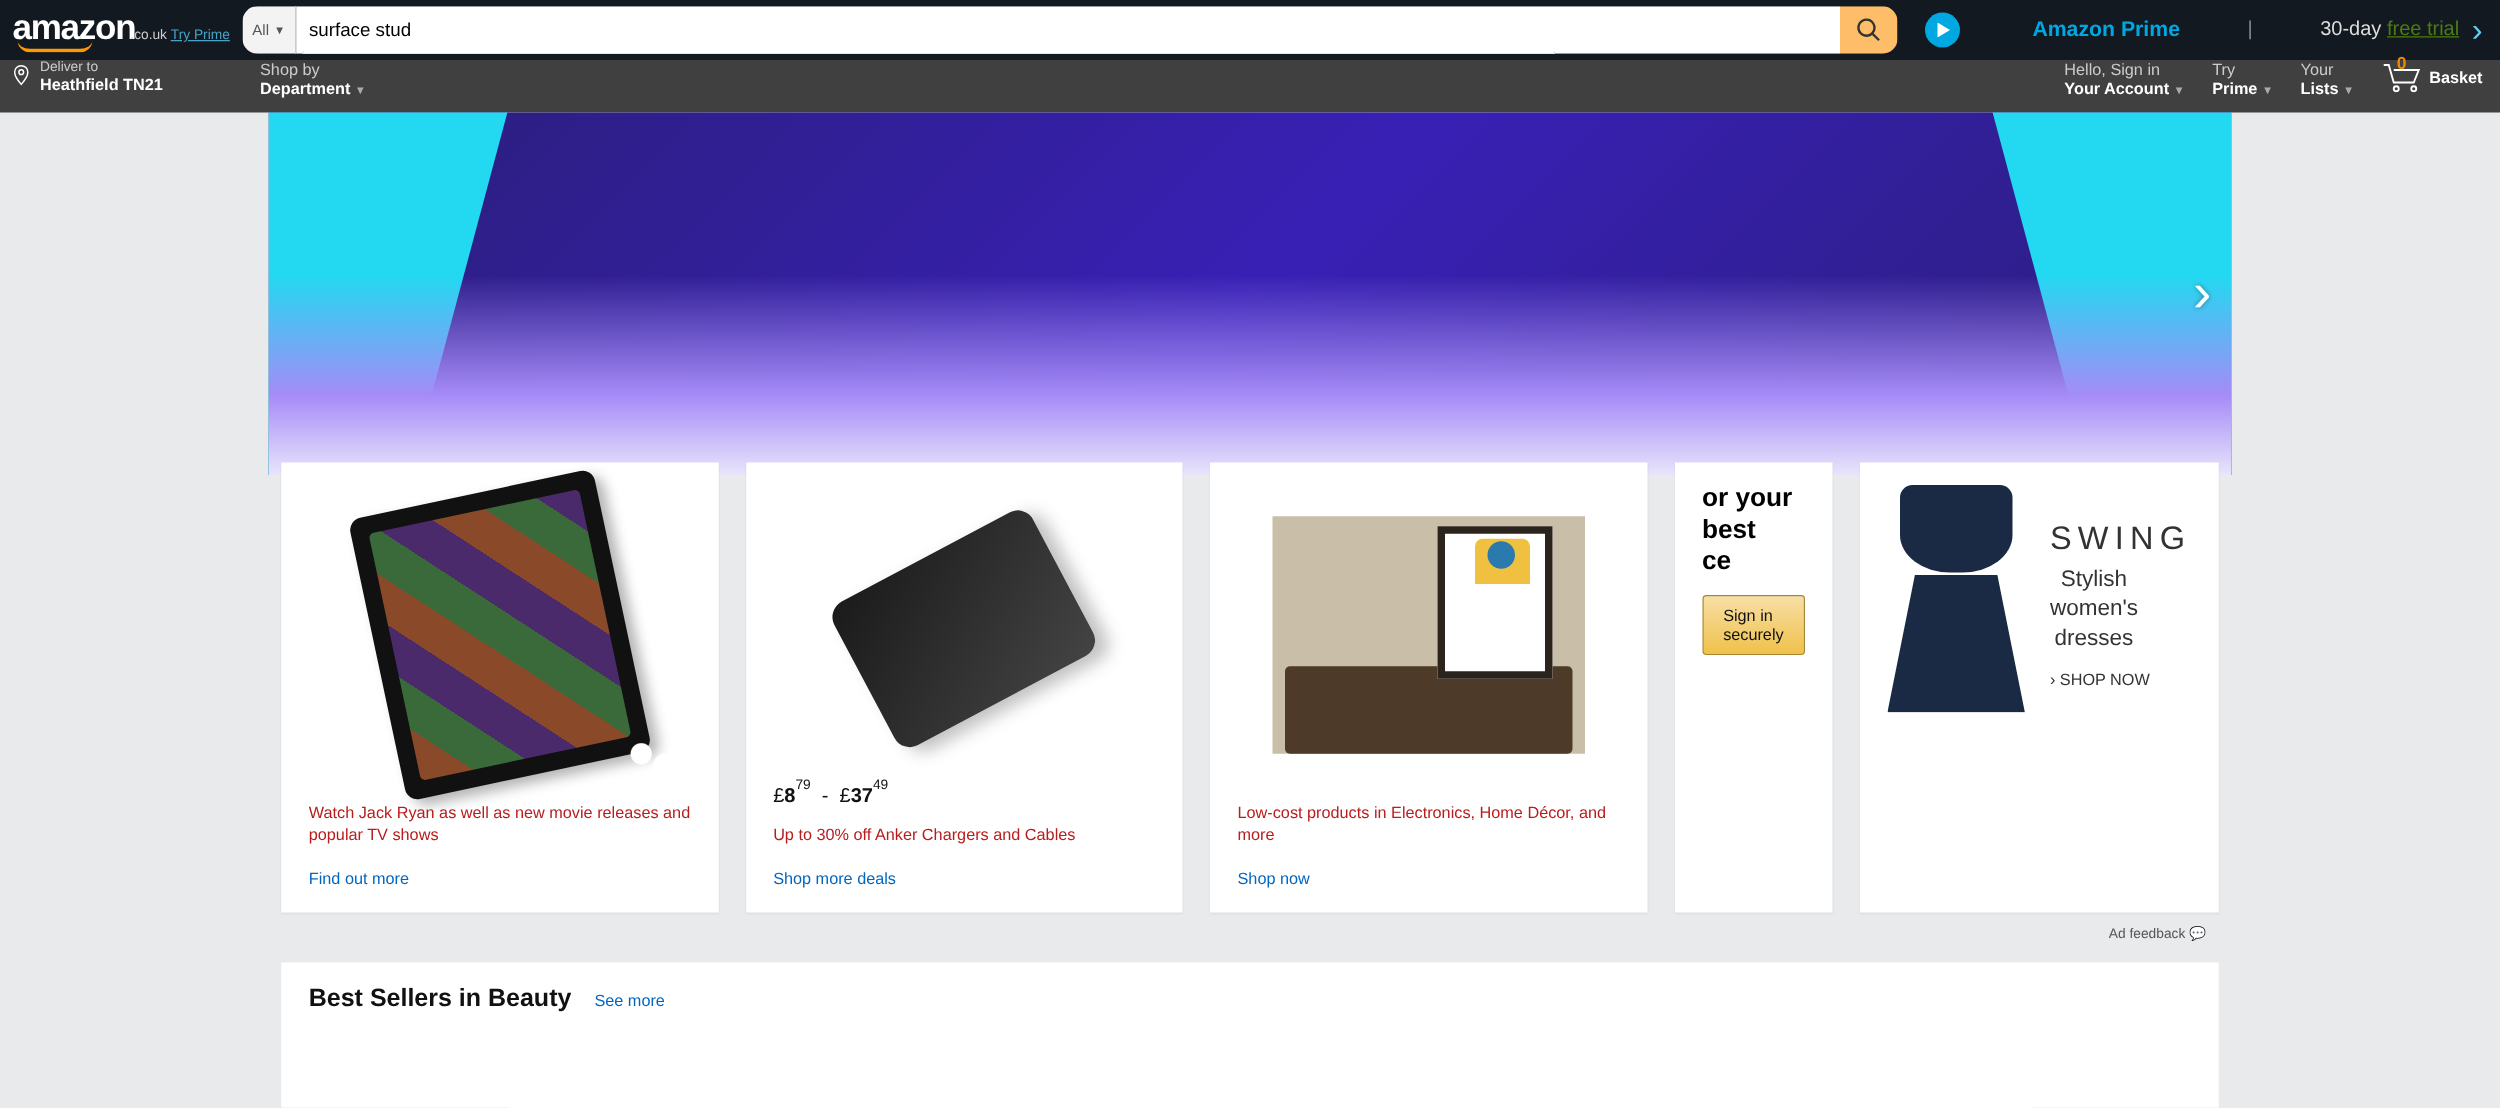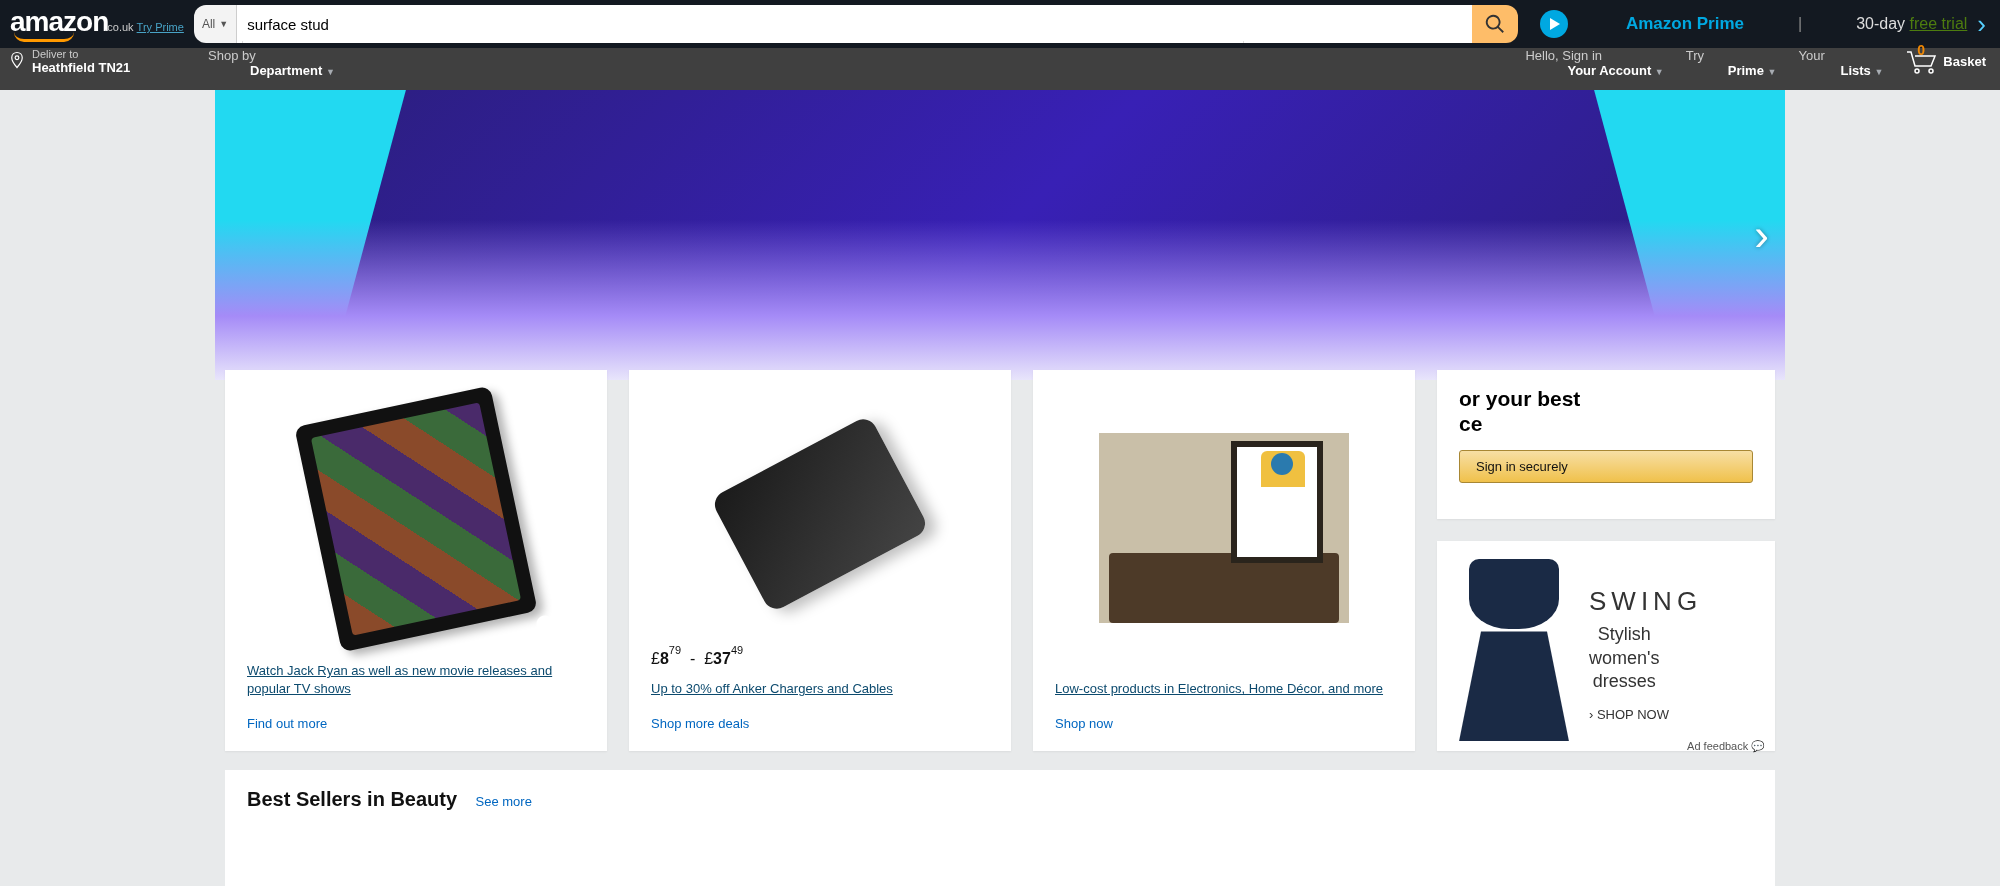--- a/index.html
+++ b/index.html
@@ -32,41 +32,41 @@
   
   .nav2 { background:#404040; color:#fff; display:flex; align-items:flex-start; height:42px; padding:0 14px 0 8px; font-size:13px; }
   .deliver { display:flex; align-items:center; gap:6px; width:180px; }
   .deliver .pin svg { width:18px; height:18px; fill:none; stroke:#fff; stroke-width:1.6; }
   .deliver small { display:block; font-size:11px; color:#ccc; }
   .deliver b { font-size:13px; }
   .nav2 .shop-dep { margin-left:20px; font-size:13px; }
   .nav2 .spacer { flex:1; }
   .acct { margin-right:22px; }
   .acct small { display:block; font-size:13px; color:#ccc; }
-  .acct b { font-size:13px;margin-left:42px; }
+  .acct b { font-size:13px; }
   .acct .caret { font-size:9px; color:#a7acb2; }
   .cart { display:flex; align-items:center; gap:4px; }
   .cart .cart-ico { position:relative; width:34px; height:26px; }
   .cart .cart-ico svg { width:34px; height:26px; stroke:#fff; fill:none; stroke-width:1.5; }
   .cart .count { position:absolute; top:-6px; left:12px; color:#f08804; font-weight:700; font-size:14px; }
   .cart b { font-size:13px; }
 
   
   .page { width:1570px; margin:0 auto; position:relative; }
   .hero { position:relative; height:290px; background: linear-gradient(135deg,#2a1e78 0%, #3820b5 50%, #2a1e78 100%); overflow:hidden; }
   .hero::before, .hero::after { content:""; position:absolute; top:-60px; width:260px; height:500px; background:#22d9f1; transform:skewX(-15deg); }
   .hero::before { left:-120px; }
   .hero::after { right:-120px; transform:skewX(15deg); }
   .hero .chev { position:absolute; right:16px; top:120px; color:#fff; font-size:44px; cursor:pointer; z-index:2; text-shadow:0 0 4px rgba(0,0,0,.4); }
   .hero-fade { position:absolute; bottom:0; left:0; right:0; height:160px; background:linear-gradient(to bottom, rgba(0,0,0,0), #a58bf7 60%, #e8e5fb); z-index:1; }
 
   .cards-row { position:absolute; top:280px; left:10px; right:10px; display:flex; gap:22px; z-index:3; }
   .card { background:#fff; flex:1; padding:18px 22px 20px; display:flex; flex-direction:column; box-shadow:0 1px 2px rgba(0,0,0,.06); min-height:360px; }
   .card .img-area { flex:1; display:flex; align-items:center; justify-content:center; min-height:190px; position:relative; }
-  .card .desc { font-size:13px; color:#0c4a6e; margin-top:12px; line-height:1.4;text-decoration:underline; }
+  .card .desc { font-size:13px; color:#b91c1c; margin-top:12px; line-height:1.4; }
   .card .price { font-size:16px; color:#111; margin-top:8px; }
   .card .price sup { font-size:11px; position:relative; top:-4px; }
   .card .link { color:#0066c0; font-size:13px; margin-top:18px; cursor:pointer; }
   .signin-btn { background:linear-gradient(#f7dfa5,#f0c14b); border:1px solid #a88734; color:#111; font-size:13px; padding:8px 16px; border-radius:3px; cursor:pointer; width:100%; }
   .ad-feedback { position:absolute; right:20px; top:650px; font-size:11px; color:#555; z-index:3; }
 
   
   .tablet { width:200px; height:230px; background:#111; border-radius:10px; transform:rotate(-12deg); box-shadow:6px 6px 10px rgba(0,0,0,.3); position:relative; overflow:hidden; }
   .tablet::after { content:""; position:absolute; inset:14px; background:repeating-linear-gradient(45deg,#8a4a2a 0 30px,#3a6a3a 30px 60px,#4a2a6a 60px 90px); border-radius:4px; }
   .popcorn { position:absolute; bottom:-4px; right:-10px; width:60px; height:40px; background:radial-gradient(circle at 10px 10px,#fff 8px,transparent 9px),radial-gradient(circle at 30px 20px,#fff 10px,transparent 11px),radial-gradient(circle at 48px 8px,#fff 7px,transparent 8px); }
@@ -210,21 +210,21 @@
     <div class="card">
       <div class="img-area">
           <div class="room">
             <div class="giraffe"></div>
           </div>
         </div>
       <div class="desc">Low-cost products in Electronics, Home Décor, and more</div>
       <div class="link">Shop now</div>
     </div>
 
-    <div style="flex:1; display:flex; flex-direction:column; gap:22px;">
+    <div style="flex:1; display:flex; flex-direction:row; gap:22px;">
       <div class="card" style="min-height:120px; padding:16px 22px 18px;">
         <div style="font-size:21px; font-weight:700; line-height:1.2; margin-bottom:14px; overflow:hidden;">
           <span>or your best</span><br>
           <span>ce</span>
         </div>
         <div class="signin-btn">Sign in securely</div>
       </div>
       <div class="card" style="min-height:210px;">
         <div class="dress-box">
           <div class="dress">

